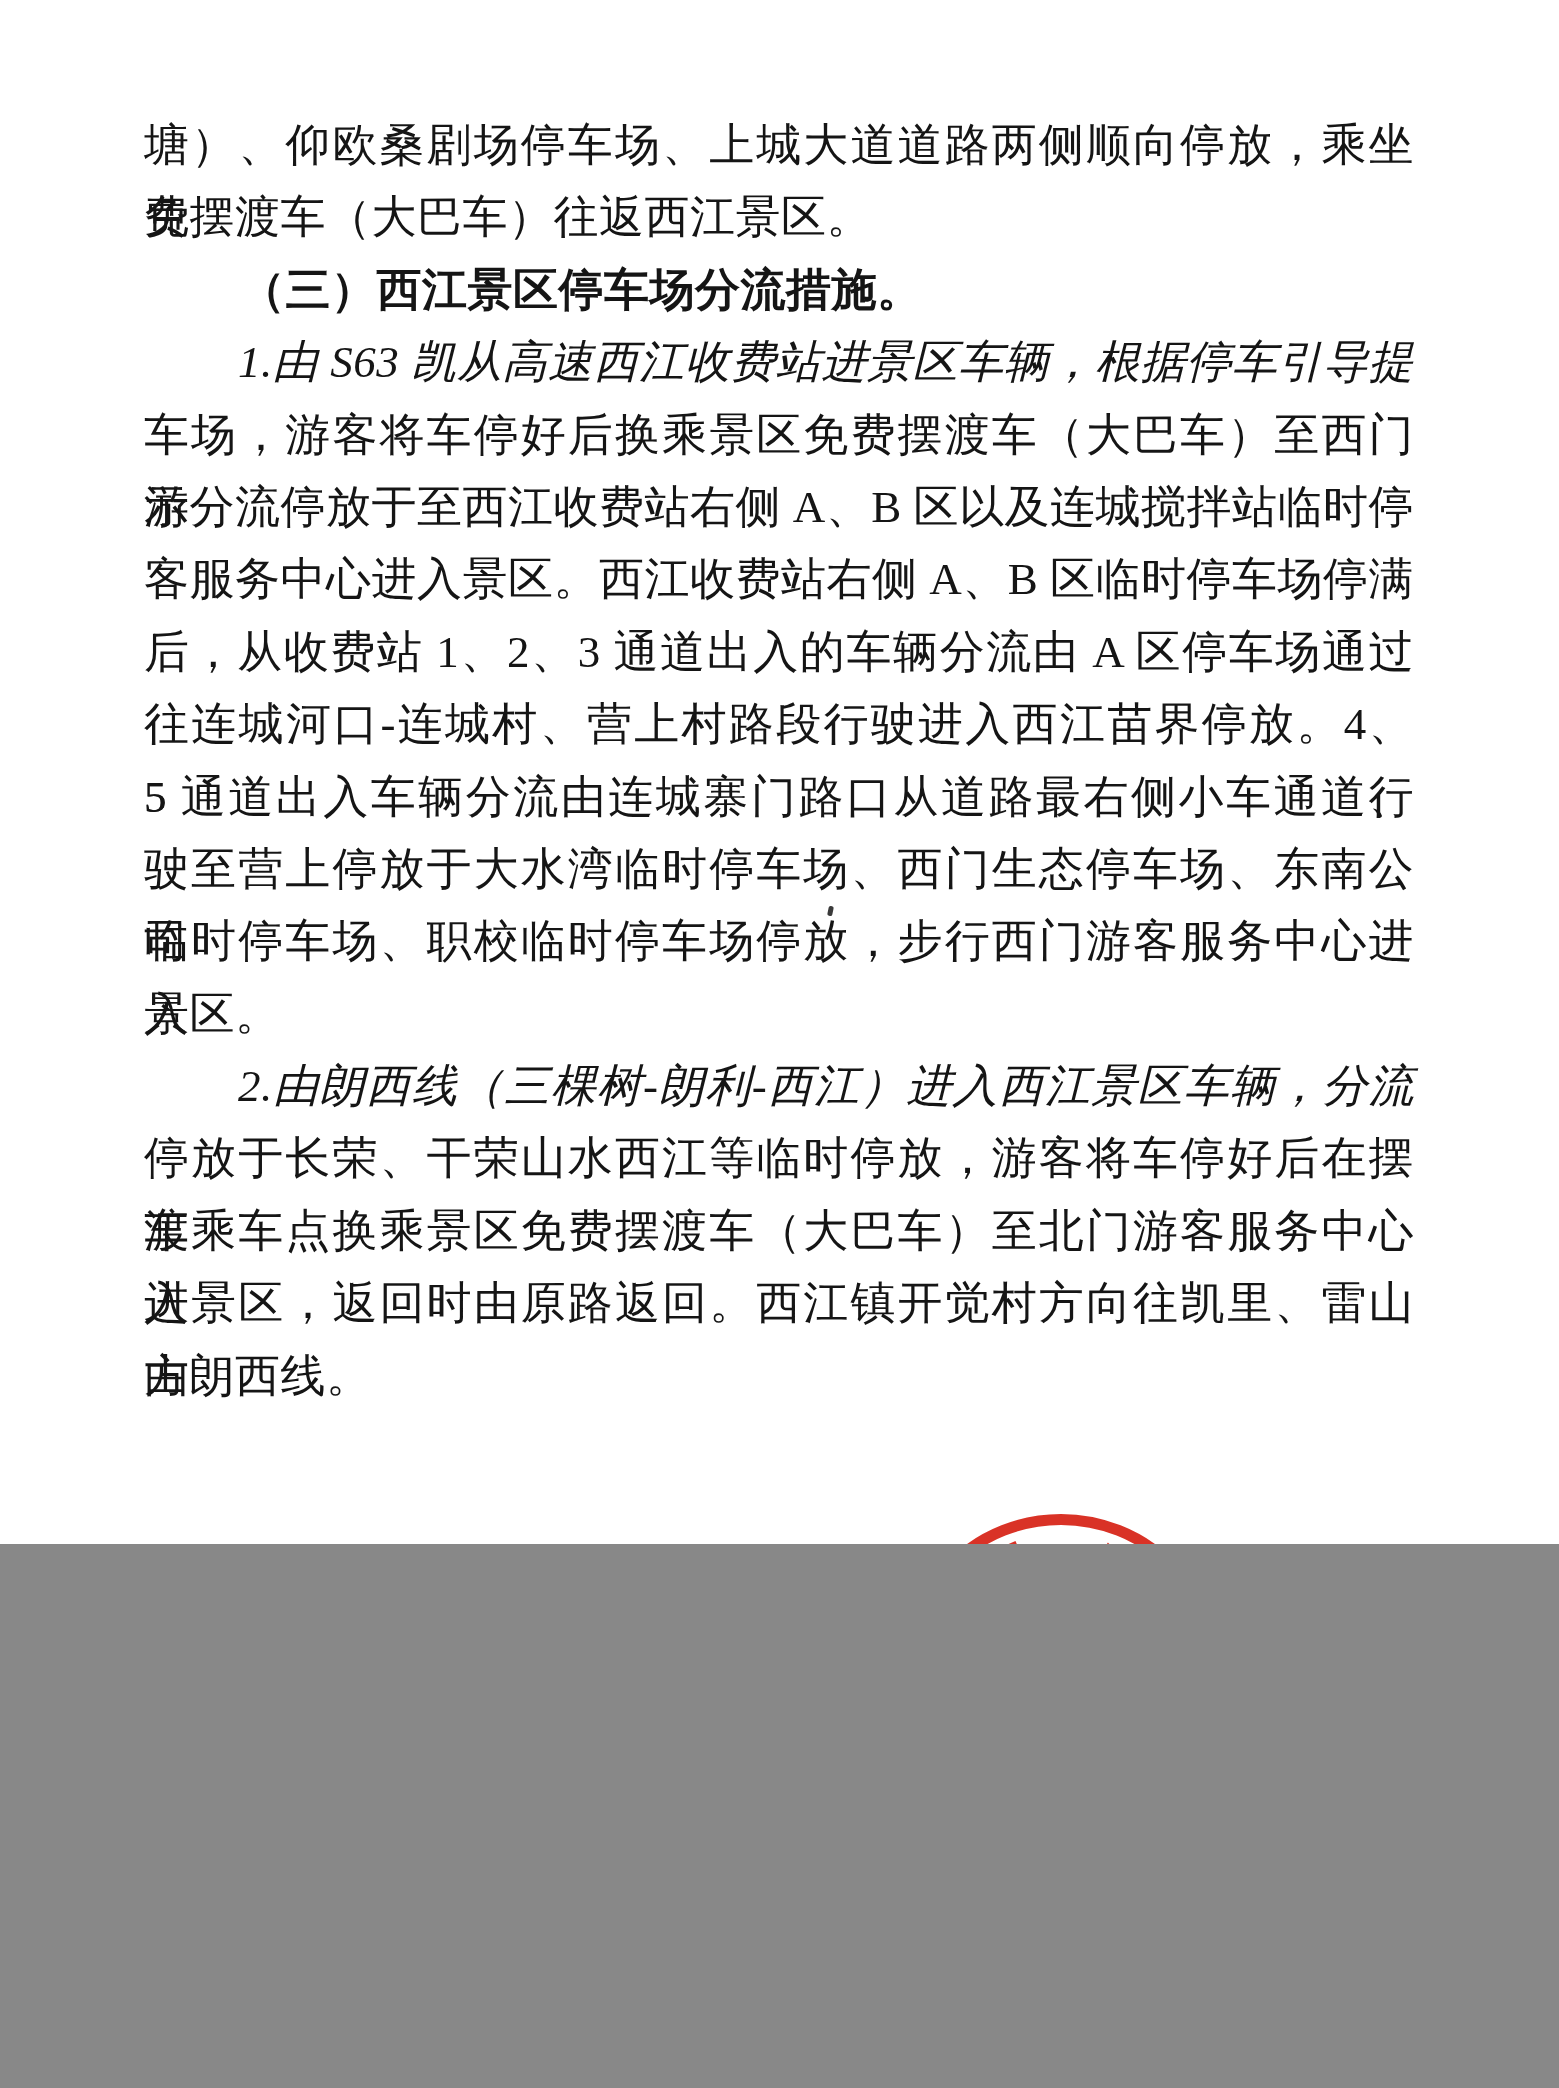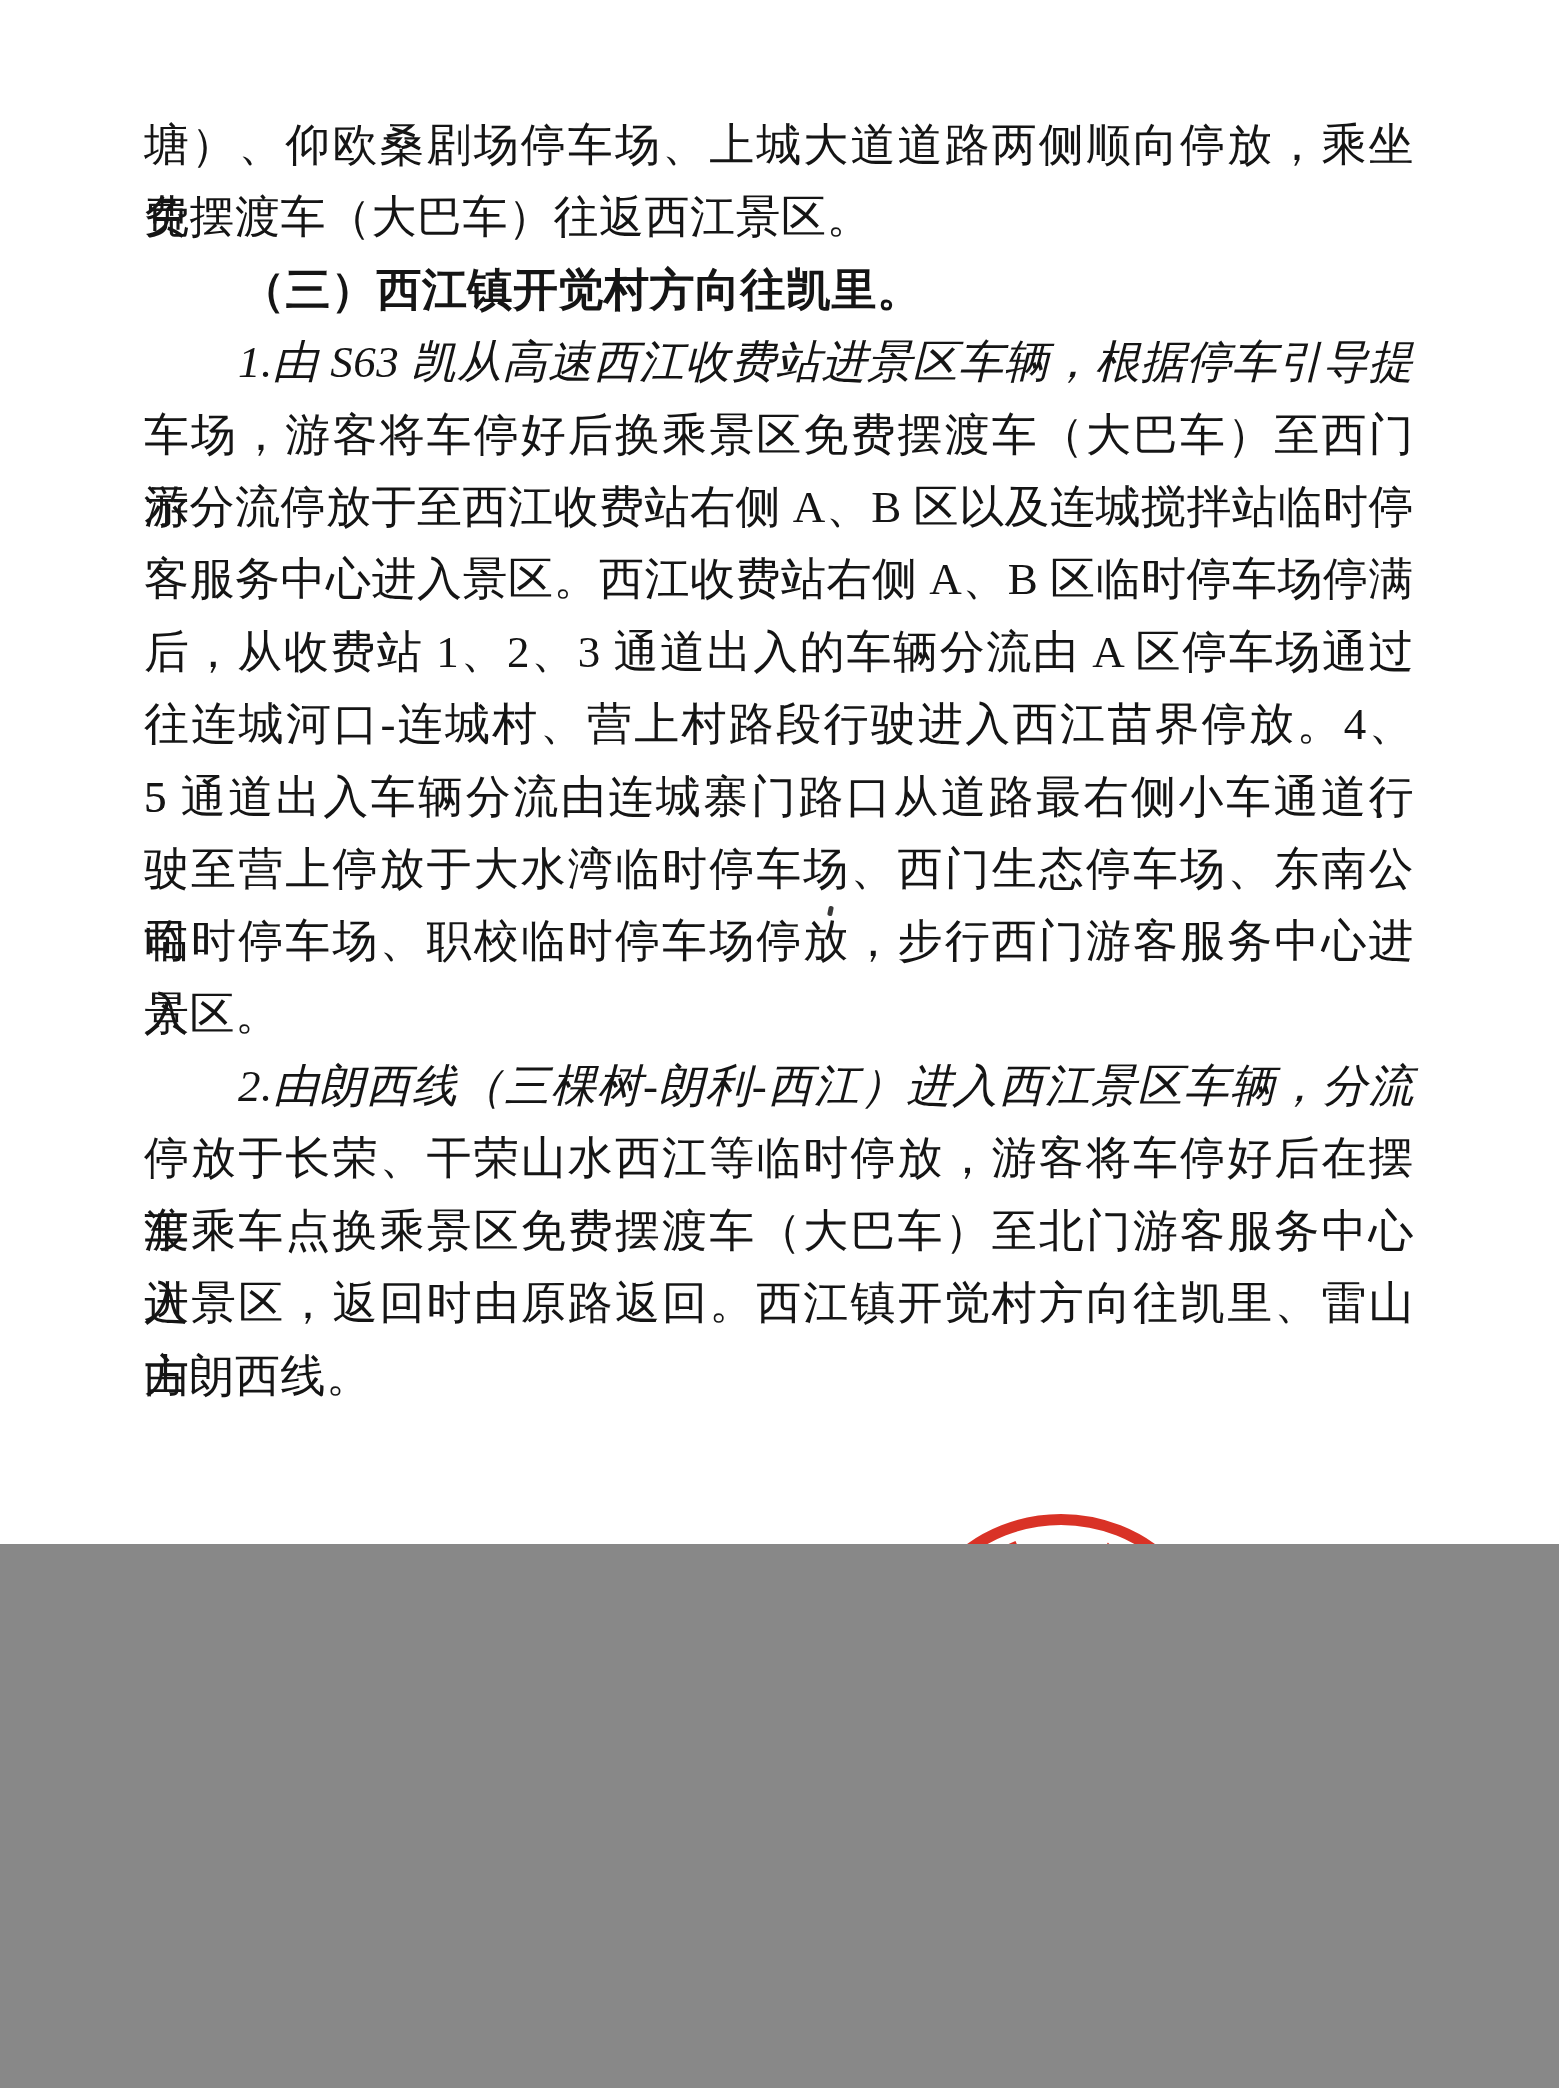--- a/index.html
+++ b/index.html
@@ -87,21 +87,21 @@
   }
 </style>
 </head>
 <body>
 
 <div class="page">
 
   <div class="doc-body" id="doc-body">
       <div class="bline full">塘）、仰欧桑剧场停车场、上城大道道路两侧顺向停放，乘坐免</div>
       <div class="bline short">费摆渡车（大巴车）往返西江景区。</div>
-      <div class="bline heading">（三）西江镇开觉村方向往凯里。</div>
+      <div class="bline heading">（三）西江景区停车场分流措施。</div>
       <div class="bline indent-full">1.由 S63 凯从高速西江收费站进景区车辆，根据停车引导提</div>
       <div class="bline full">车场，游客将车停好后换乘景区免费摆渡车（大巴车）至西门游</div>
       <div class="bline full">示分流停放于至西江收费站右侧 A、B 区以及连城搅拌站临时停</div>
       <div class="bline full">客服务中心进入景区。西江收费站右侧 A、B 区临时停车场停满</div>
       <div class="bline full">后，从收费站 1、2、3 通道出入的车辆分流由 A 区停车场通过</div>
       <div class="bline full">往连城河口-连城村、营上村路段行驶进入西江苗界停放。4、5、</div>
       <div class="bline full">5 通道出入车辆分流由连城寨门路口从道路最右侧小车通道行</div>
       <div class="bline full">驶至营上停放于大水湾临时停车场、西门生态停车场、东南公司</div>
       <div class="bline full">临时停车场、职校临时停车场停放，步行西门游客服务中心进入</div>
       <div class="bline short">景区。</div>

